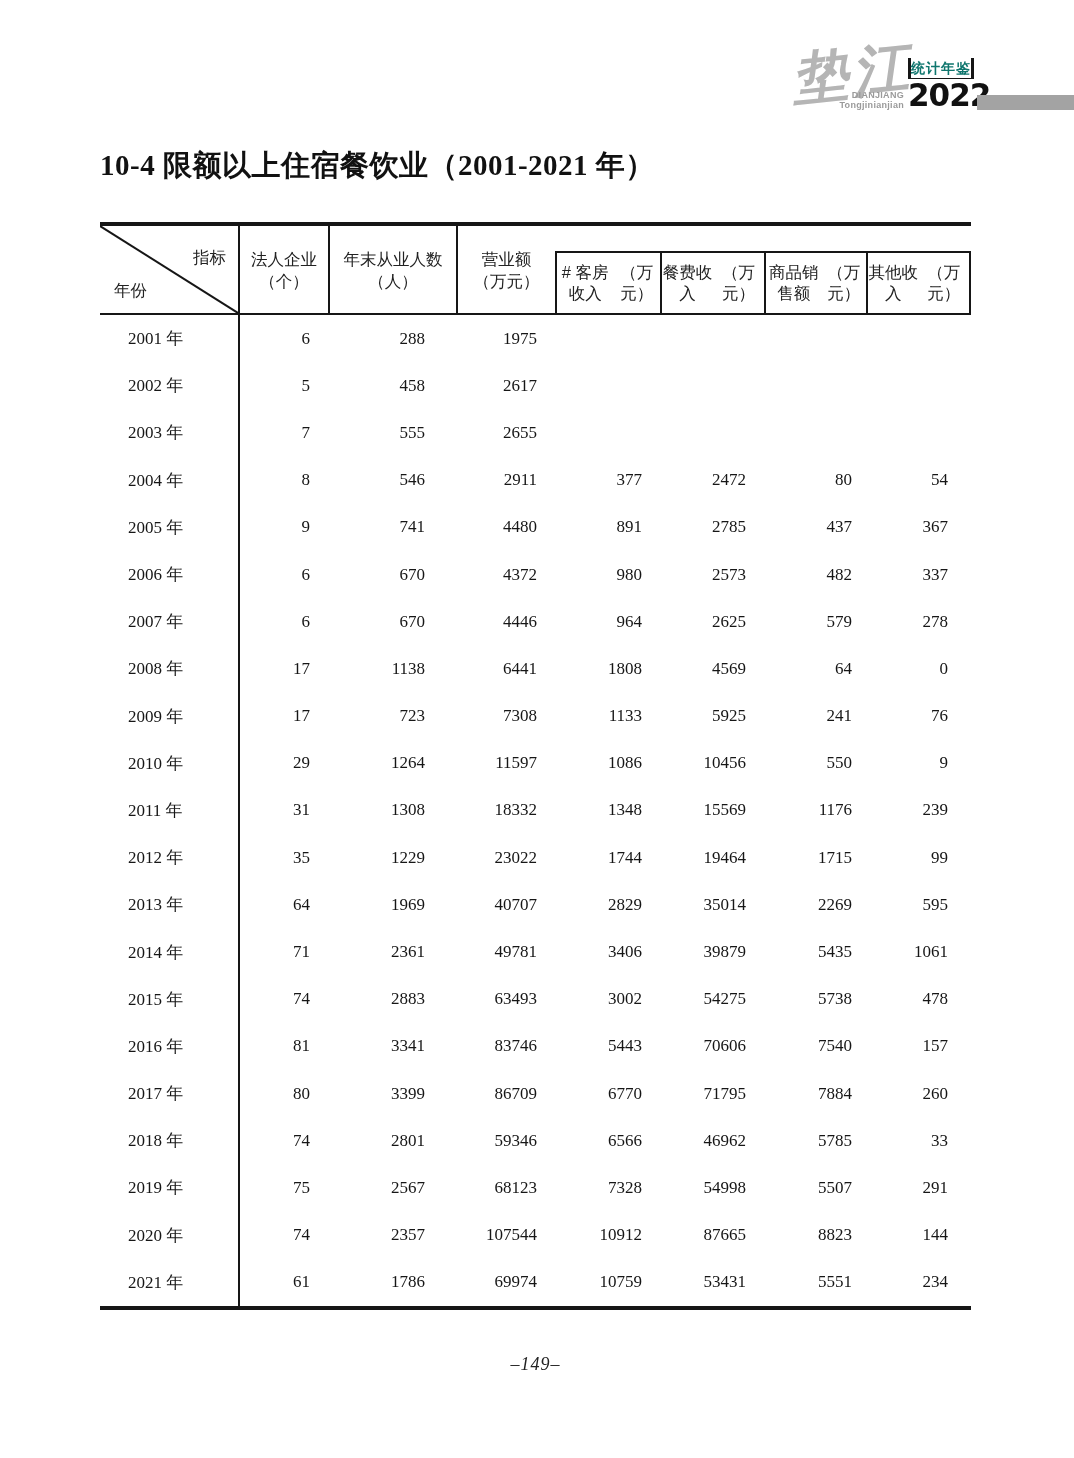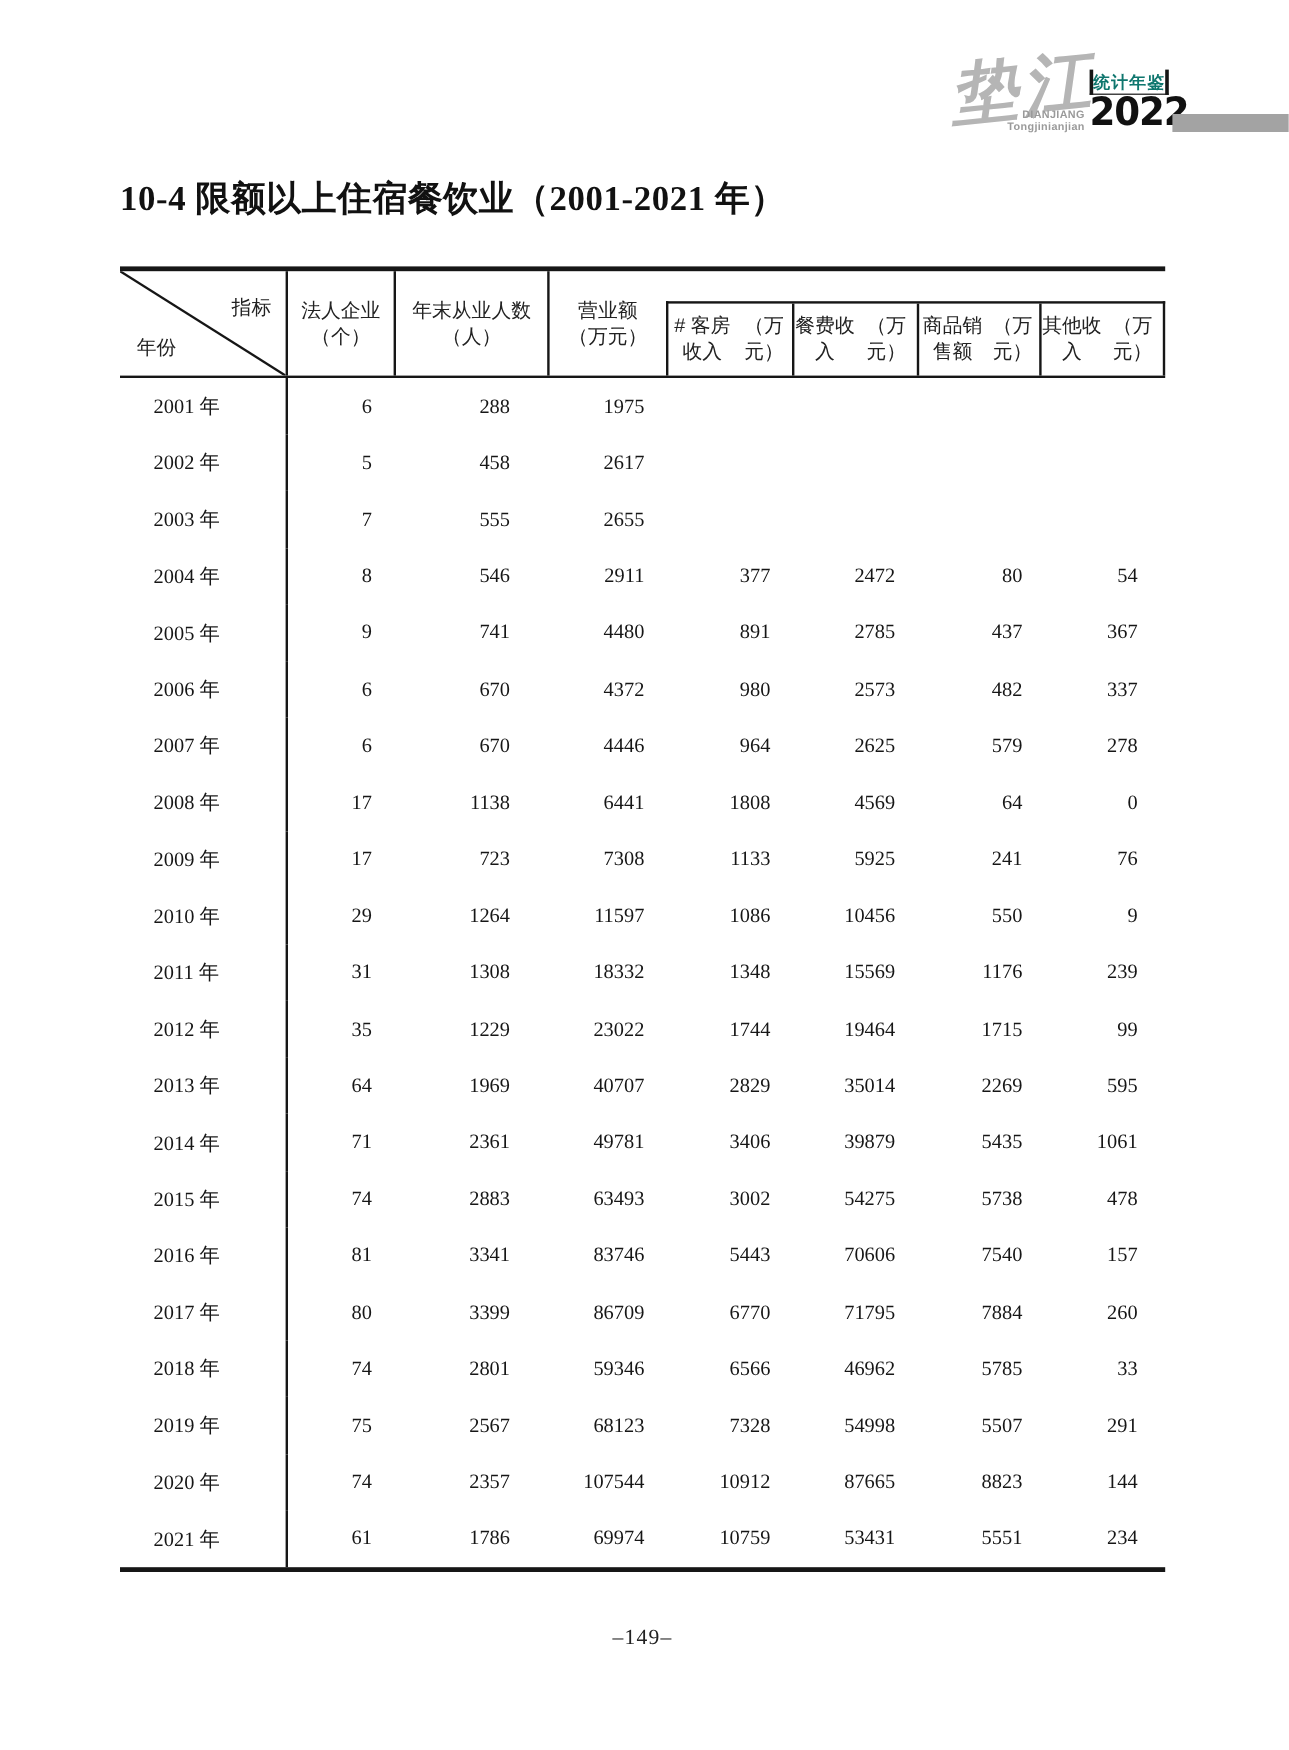--- a/index.html
+++ b/index.html
@@ -92,21 +92,21 @@
   .c2 { width: 128px; padding-right: 33px; }
   .c3 { width: 97px;  padding-right: 18px; }
   .c4 { width: 107px; padding-right: 20px; }
   .c5 { width: 104px; padding-right: 20px; }
   .c6 { width: 102px; padding-right: 16px; }
   .c7 { width: 103px; padding-right: 23px; }
 
   
   .page-number {
     position: absolute; left: 100px; top: 1354px; width: 871px;
-    text-align: center; font-size: 18px; color: #222; letter-spacing: 1px;
+    text-align: center; font-size: 18px; color: #222; letter-spacing: 1px; font-style: italic;
   }
 </style>
 </head>
 <body>
 
 <div class="logo">
   <div class="logo-calligraphy">垫江</div>
   <div class="logo-sub">
     <div>DIANJIANG</div>
     <div>Tongjinianjian</div>

